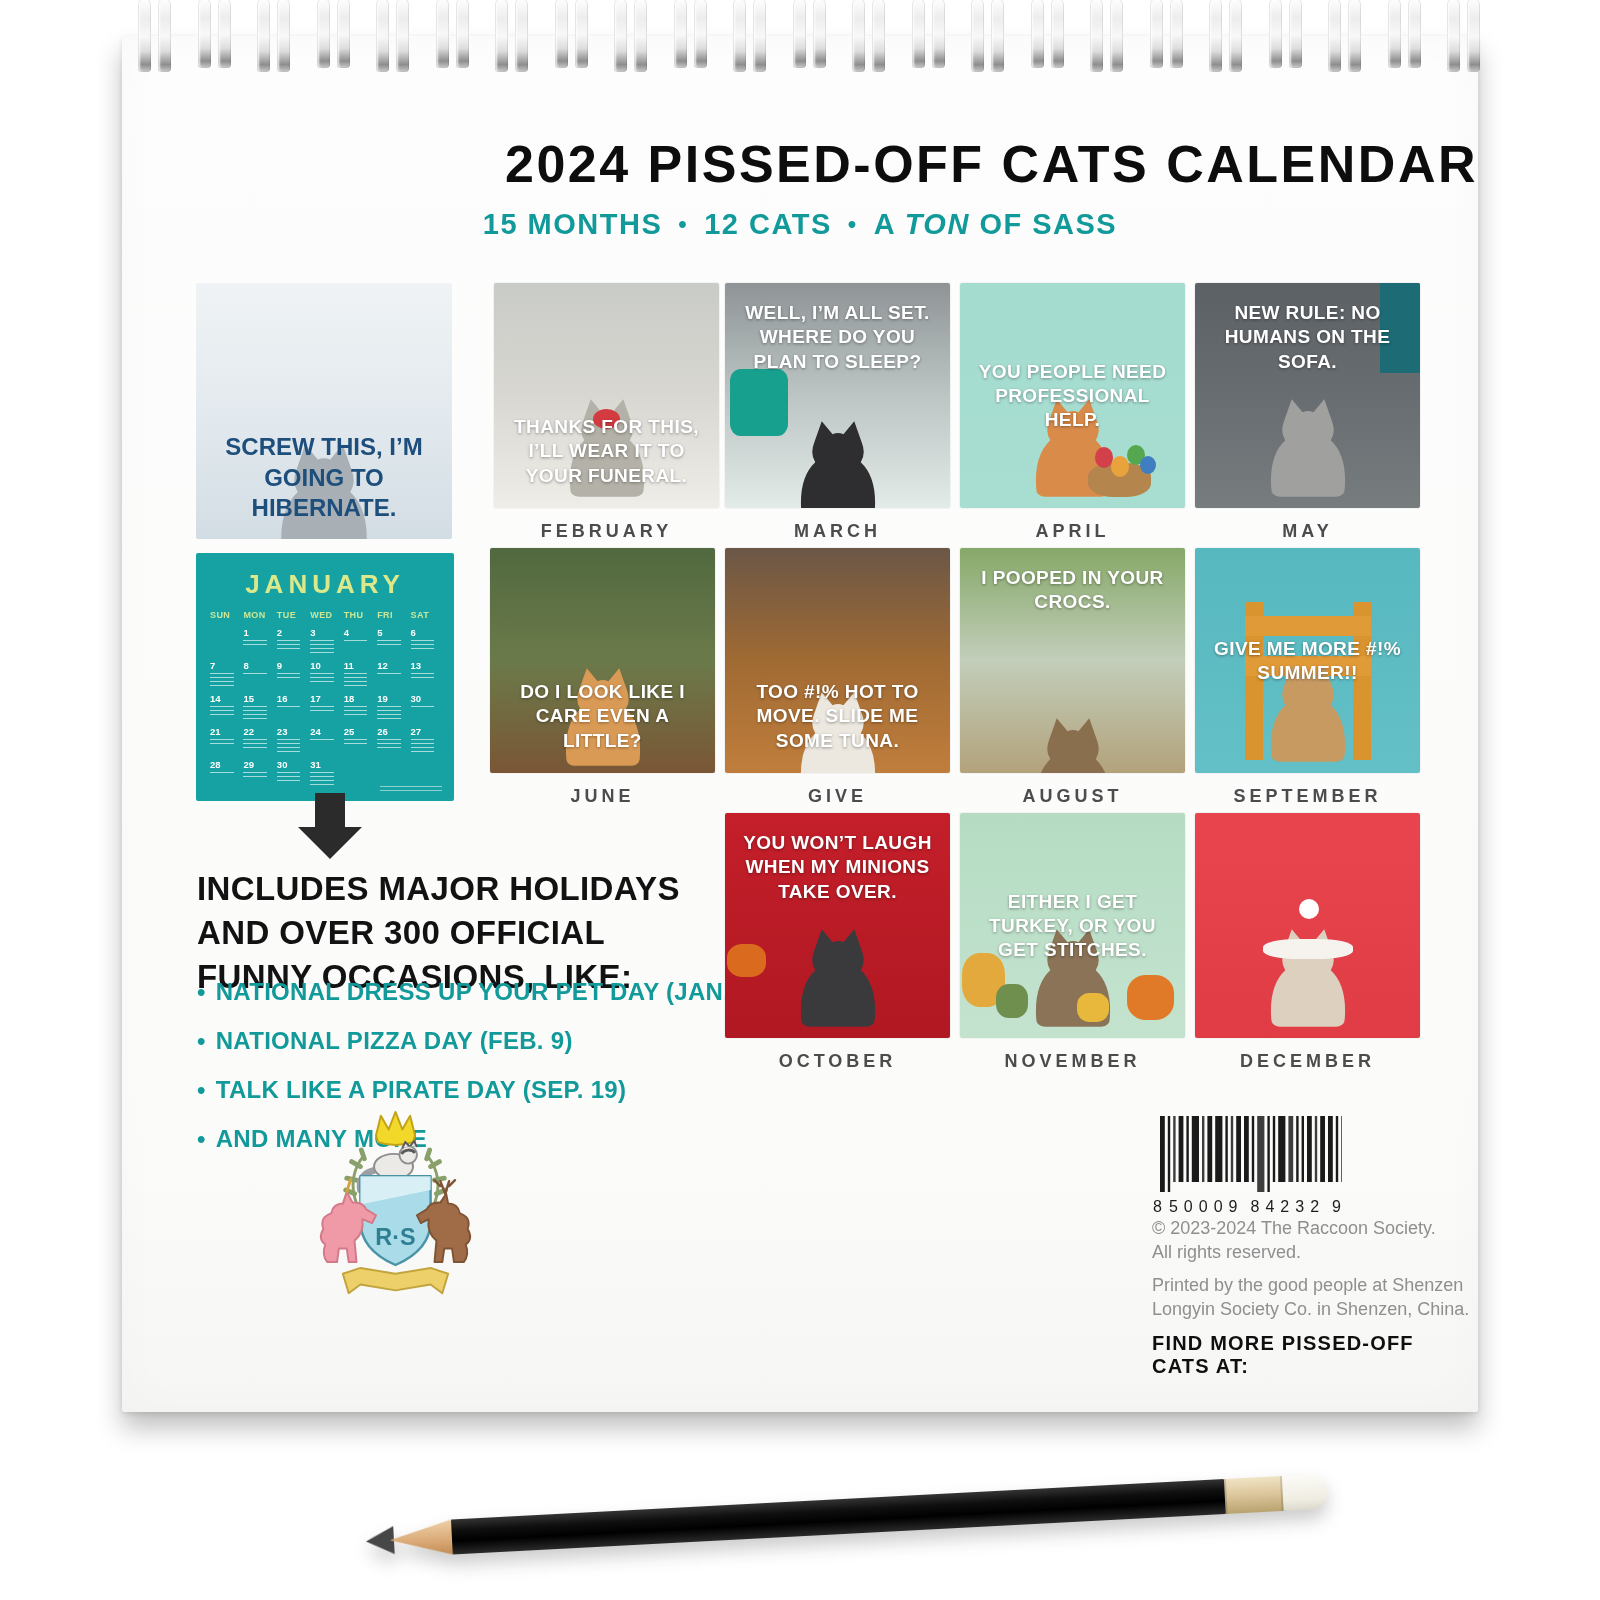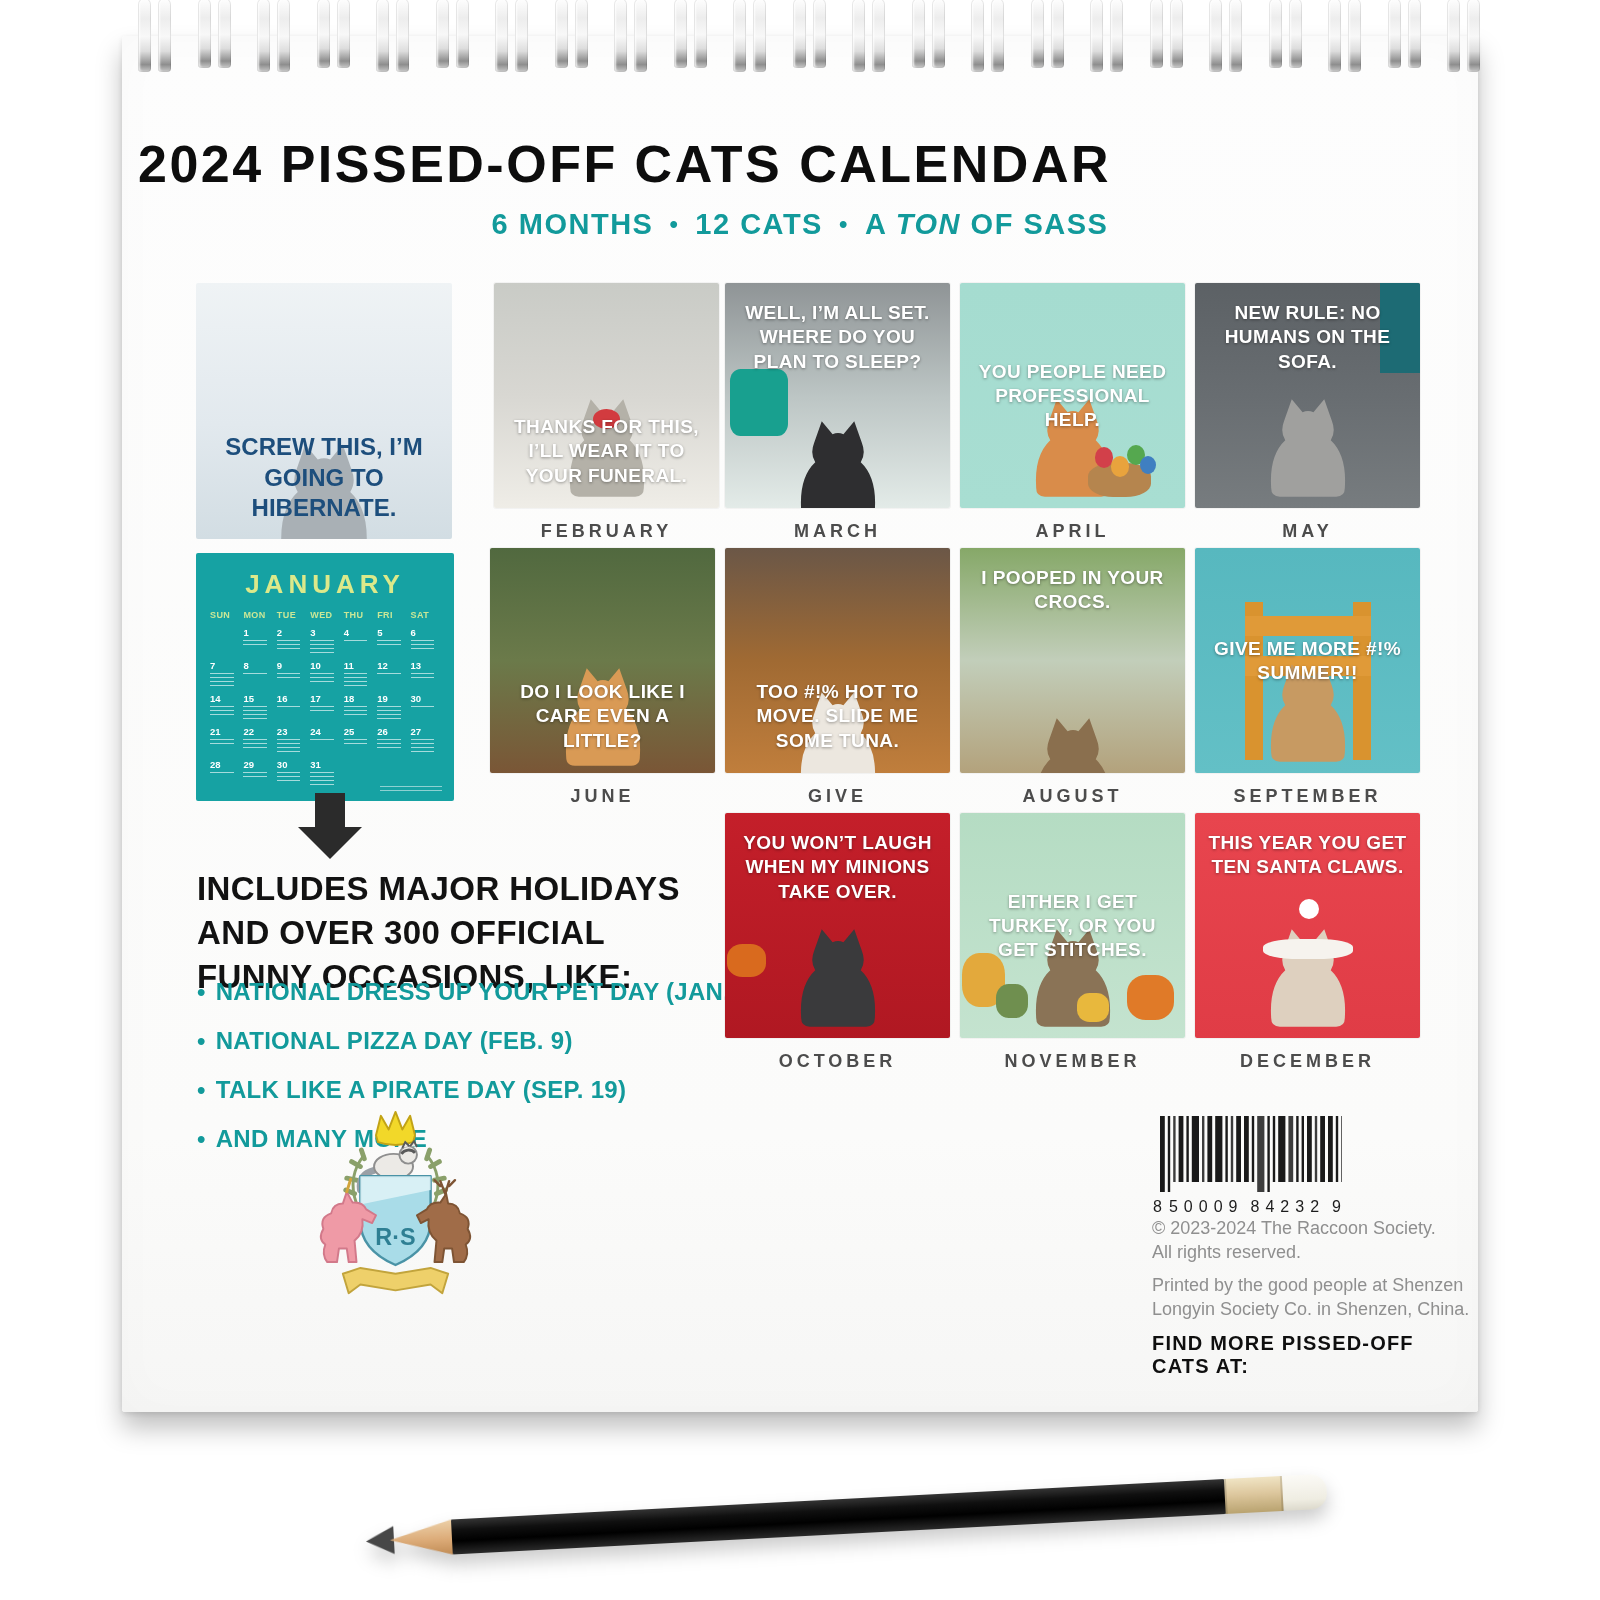--- a/index.html
+++ b/index.html
@@ -16,21 +16,21 @@
   .binding{position:absolute;left:138px;top:-2px;width:1342px;height:82px;
     display:flex;justify-content:space-between;z-index:6;}
   .loop-pair{display:flex;gap:7px;}
   .prong{width:13px;height:74px;border-radius:7px 7px 4px 4px;
     background:linear-gradient(180deg,#ffffff 0%,#ededed 28%,#f8f8f8 52%,
       #dddddd 72%,#8e8e8e 90%,#c9c9c9 100%);
     box-shadow:inset 0 0 0 1px rgba(0,0,0,.09), inset 2px 0 2px rgba(255,255,255,.85);}
   .loop-pair:nth-child(even) .prong{height:70px;}
 
   
-  .title{position:absolute;left:16px;right:0;top:98px;text-align:left;
+  .title{position:absolute;left:16px;right:0;top:98px;text-align:right;
     font-size:52px;font-weight:800;letter-spacing:2.5px;color:#0d0d0d;}
   .subtitle{position:absolute;left:0;right:0;top:172px;text-align:center;
     font-size:29px;font-weight:800;letter-spacing:1.5px;color:#129a9b;}
   .subtitle .dot{margin:0 16px;font-size:24px;vertical-align:2px;}
   .subtitle .it{font-style:italic;}
 
   
   #months{position:absolute;inset:0;}
   .card{position:absolute;width:225px;margin:0;}
   .photo{position:relative;width:225px;height:225px;overflow:hidden;border-radius:2px;
@@ -112,21 +112,21 @@
     background:linear-gradient(180deg,#fbfaf6 0%,#efede2 70%,#dcd9cc 100%);}
 </style>
 </head>
 <body>
 
 <div class="page">
 
   <div class="title">2024 PISSED-OFF CATS CALENDAR</div>
 
   <div class="subtitle">
-    <span>6 MONTHS</span><span class="dot">•</span><span>12 CATS</span><span class="dot">•</span><span>A </span><span class="it">TON</span><span> OF SASS</span>
+    <span>15 MONTHS</span><span class="dot">•</span><span>12 CATS</span><span class="dot">•</span><span>A </span><span class="it">TON</span><span> OF SASS</span>
   </div>
 
   <div class="jan-photo">
     <svg class="cat" width="150" height="150" viewBox="0 0 120 120" style="bottom:-38px">
       <path fill="#a9b0b5" d="M38,34 L45,14 L55,26 Q60,24 65,26 L75,14 L82,34 Q86,44 81,52 Q96,66 94,96 Q94,104 86,104 L34,104 Q26,104 26,96 Q24,66 39,52 Q34,44 38,34 Z"></path>
     </svg>
     <div class="jan-cap">SCREW THIS, I’M GOING TO HIBERNATE.</div>
   </div>
 
   <div class="jan-cal">
@@ -398,21 +398,20 @@
         </div>
         <figcaption class="mlabel">NOVEMBER</figcaption>
       </figure>
       <figure class="card" style="left: 1073px; top: 777px;">
         <div class="photo" style="background: linear-gradient(rgb(232, 69, 78) 0%, rgb(224, 60, 70) 100%);">
           <svg viewBox="0 0 120 120" width="130" height="130" class="cat" style="bottom: -6px;">
             <path d="M38,34 L45,14 L55,26 Q60,24 65,26 L75,14 L82,34 Q86,44 81,52 Q96,66 94,96 Q94,104 86,104 L34,104 Q26,104 26,96 Q24,66 39,52 Q34,44 38,34 Z" fill="#ded0bf"></path>
           </svg>
           <div class="acc" style="left: 46%; top: 38%; width: 9%; height: 9%; background: rgb(255, 255, 255); border-radius: 50%;"></div>
           <div class="acc" style="left: 30%; top: 56%; width: 40%; height: 9%; background: rgb(246, 243, 238); border-radius: 40%;"></div>
-          <div class="cap top">THIS YEAR YOU GET TEN SANTA CLAWS.</div>
         </div>
         <figcaption class="mlabel">DECEMBER</figcaption>
       </figure>
     </div>
 
   <div class="crest">
     <svg width="195" height="205" viewBox="0 0 200 206">
       <path d="M80,30 L85,10 L93,24 L100,6 L107,24 L115,10 L120,30 L118,37 Q100,43 82,37 Z" fill="#f2d829" stroke="#c2a316" stroke-width="2" stroke-linejoin="round"></path>
       <path d="M60,100 Q50,72 68,50" fill="none" stroke="#8aa06a" stroke-width="3"></path>
       <path d="M58,90 l-9,-4 M60,76 l-10,-2 M64,62 l-9,-5 M68,54 l-3,-9" stroke="#8aa06a" stroke-width="5" stroke-linecap="round"></path>

